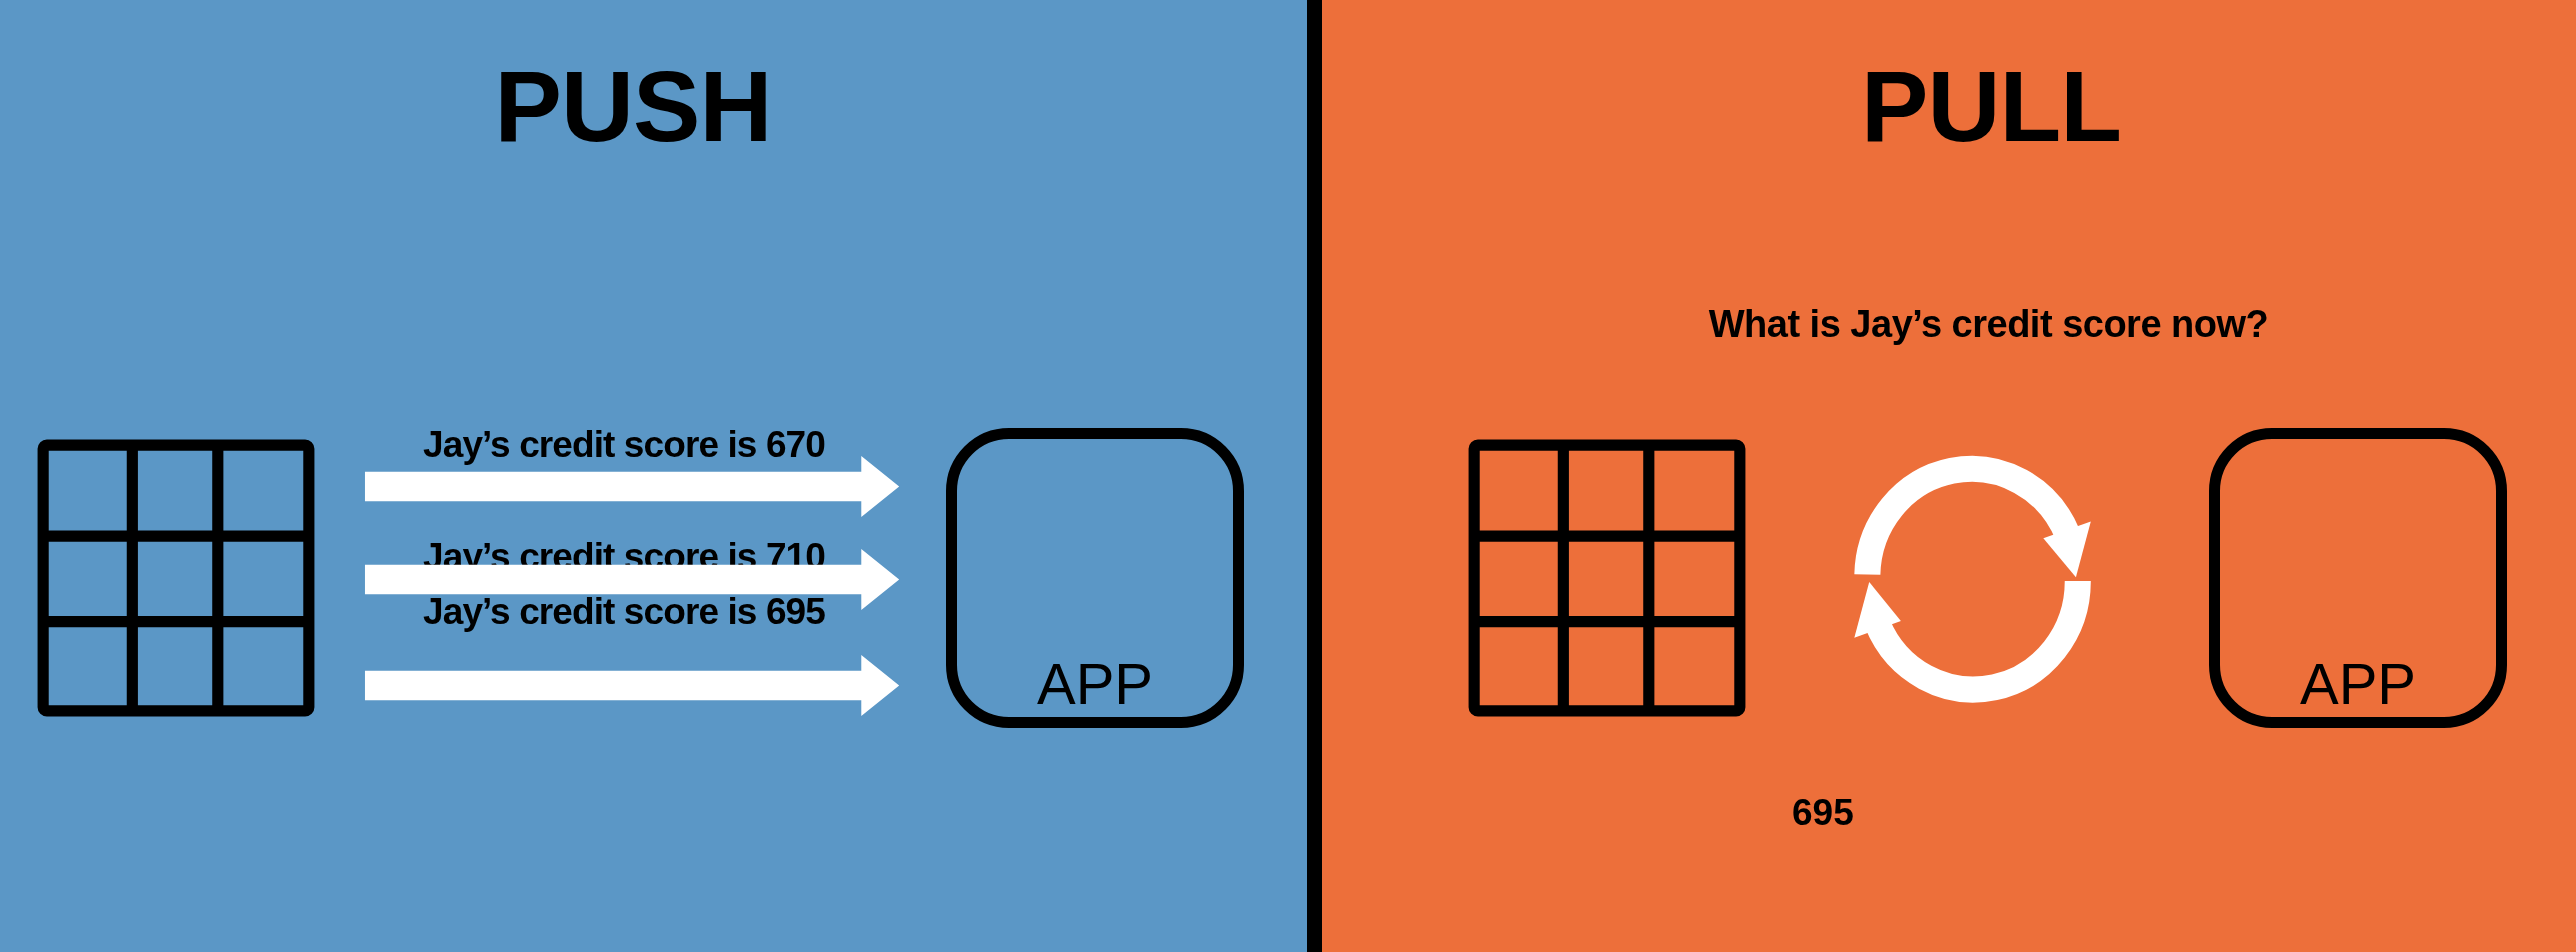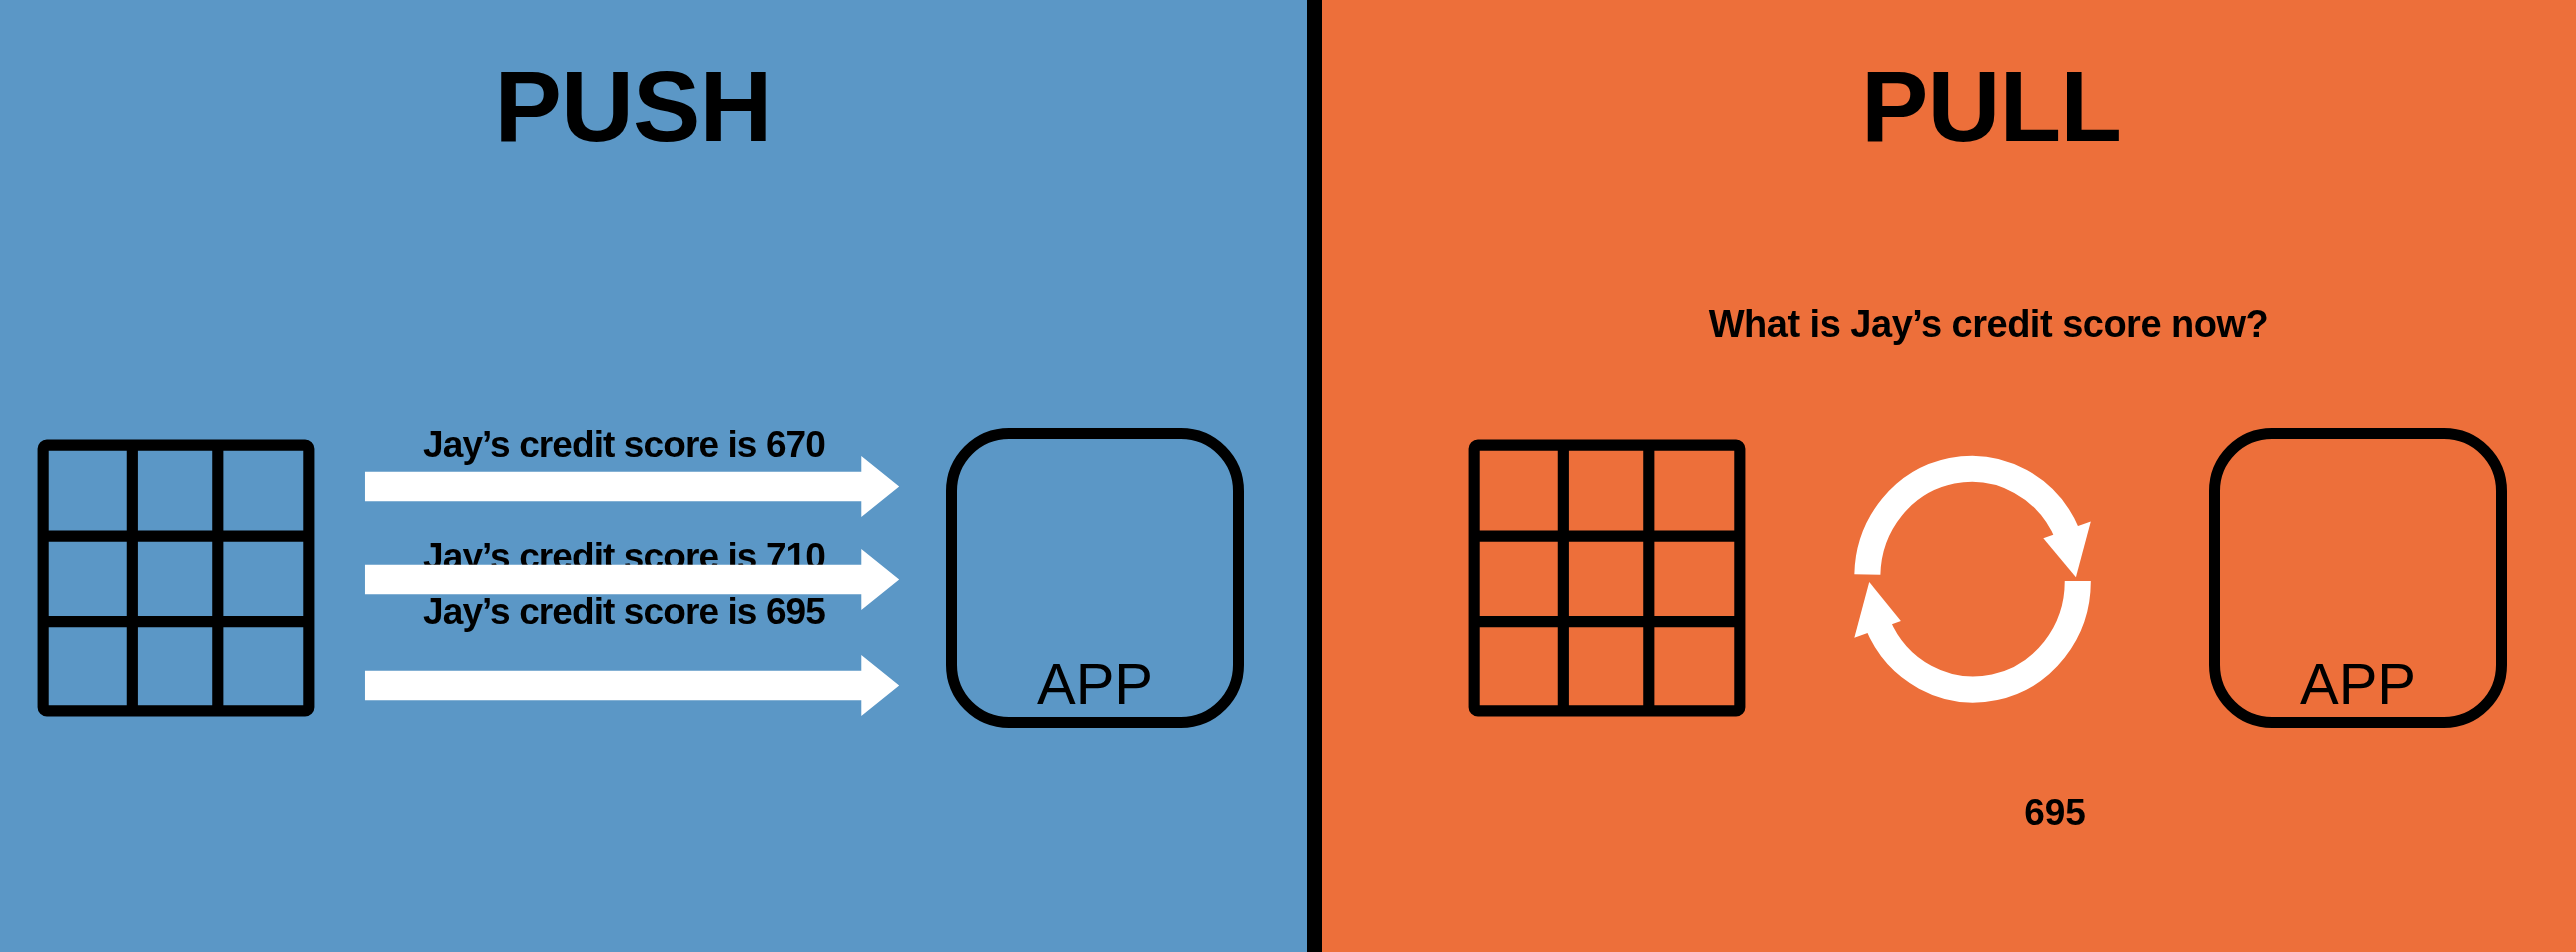--- a/index.html
+++ b/index.html
@@ -32,21 +32,21 @@
       line-height: 45px; white-space: nowrap;
     }
     .arrow { position: absolute; left: 363px; }
 
     .question {
       position: absolute; left: 1616px; width: 745px; top: 298px; text-align: center;
       font-weight: bold; font-size: 38px; color: #000; letter-spacing: -0.5px;
       line-height: 52px; white-space: nowrap;
     }
     .result {
-      position: absolute; left: 1962px; width: 186px; top: 789px; text-align: center;
+      position: absolute; left: 1792px; width: 186px; top: 789px; 
       font-weight: bold; font-size: 37px; color: #000; line-height: 47px;
     }
     .refresh-icon { position: absolute; left: 1843px; top: 447px; }
   </style>
 </head>
 <body>
 
 <div class="panel panel-push"></div>
 <div class="divider"></div>
 <div class="panel panel-pull"></div>

